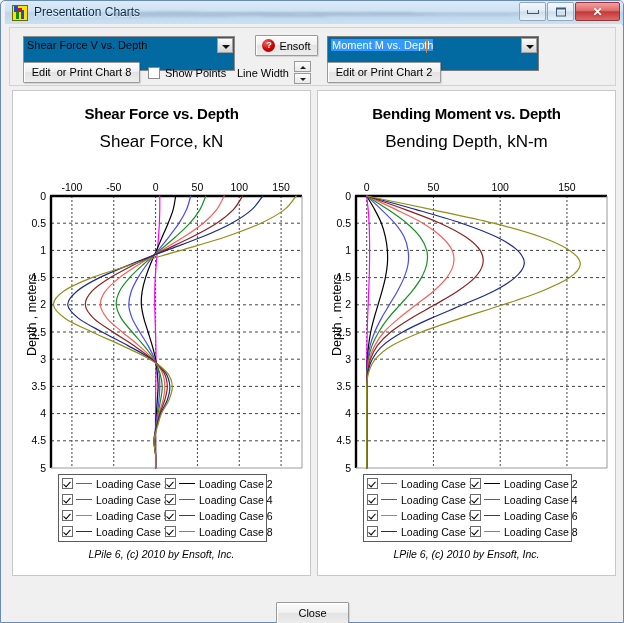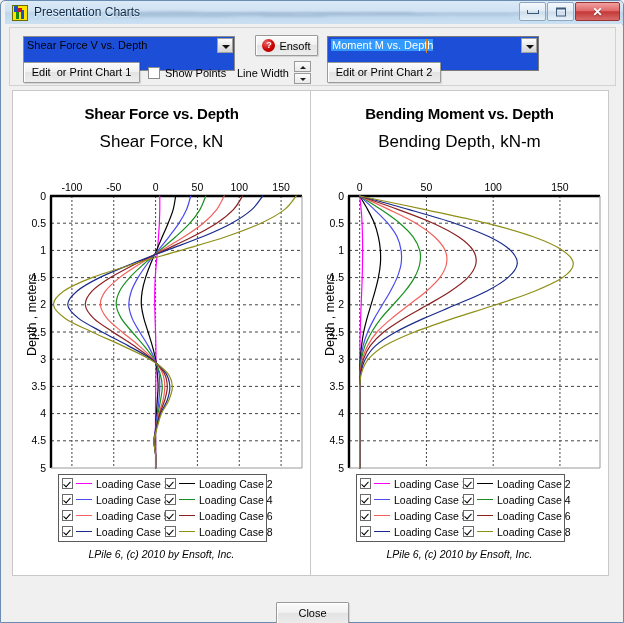--- a/index.html
+++ b/index.html
@@ -78,21 +78,21 @@
     position:absolute;left:1px;top:23px;right:1px;bottom:1px;
     background:#f0f0f0;
   }
   
   .toolbar{
     position:absolute;left:7px;top:3px;width:607px;height:59px;
     border:1px solid #d2d2d2;background:#f0f0f0;box-sizing:border-box;
   }
   .combo{
     position:absolute;height:35px;
-    border:1px solid #8b8b8b;background:#1d4ed8;box-sizing:border-box;
+    border:1px solid #8b8b8b;background:#0369a1;box-sizing:border-box;
   }
   .combo .txt{
     position:absolute;left:3px;top:2px;font-size:11px;white-space:nowrap;
   }
   .combo .txt.sel{background:#3399ff;color:#fff;padding:0 0 0 1px;}
   .combo .caret{
     position:absolute;right:1px;top:1px;width:16px;height:15px;
     background:linear-gradient(to bottom,#fdfdfd,#e4e4e4 60%,#d5d5d5);
     border:1px solid #a0a0a0;box-sizing:border-box;
   }
@@ -140,21 +140,21 @@
   .spin .dn{top:12px;}
   .spin .up::after{content:"";position:absolute;left:5px;top:4px;border-left:3px solid transparent;border-right:3px solid transparent;border-bottom:3px solid #202020;}
   .spin .dn::after{content:"";position:absolute;left:5px;top:4px;border-left:3px solid transparent;border-right:3px solid transparent;border-top:3px solid #202020;}
 
   
   .chartpanel{
     position:absolute;top:66px;width:299px;height:486px;
     background:#fff;border:1px solid #c8c8c8;box-sizing:border-box;
   }
   #panel-left{left:10px;}
-  #panel-right{left:308px;}
+  #panel-right{left:315px;}
 
   .chart-title{
     position:absolute;left:0;right:0;top:14px;text-align:center;
     font-size:15px;font-weight:bold;font-family:"Liberation Sans",sans-serif;
     letter-spacing:-.2px;
   }
   .axis-title{
     position:absolute;left:0;right:0;top:41px;text-align:center;
     font-size:17px;font-family:"Liberation Sans",sans-serif;
   }
@@ -233,21 +233,21 @@
         <span class="hints-icon">?</span>
         <span>Ensoft</span>
       </div>
 
       <div class="combo focused" style="left:317px;top:8px;width:212px;">
         <div class="txt sel">Moment M vs. Depth</div>
         <div class="caret-line" style="left:98px;"></div>
         <div class="caret"></div>
       </div>
 
-      <div class="btn" style="left:13px;top:34px;width:117px;height:21px;">Edit  or Print Chart 1</div>
+      <div class="btn" style="left:13px;top:34px;width:117px;height:21px;">Edit  or Print Chart 8</div>
 
       <div class="chk" style="left:138px;top:39px;"></div>
       <div class="lbl" style="left:155px;top:39px;">Show Points</div>
 
       <div class="lbl" style="left:227px;top:39px;">Line Width</div>
       <div class="spin" style="left:284px;top:33px;">
         <div class="up"></div>
         <div class="dn"></div>
       </div>
 

